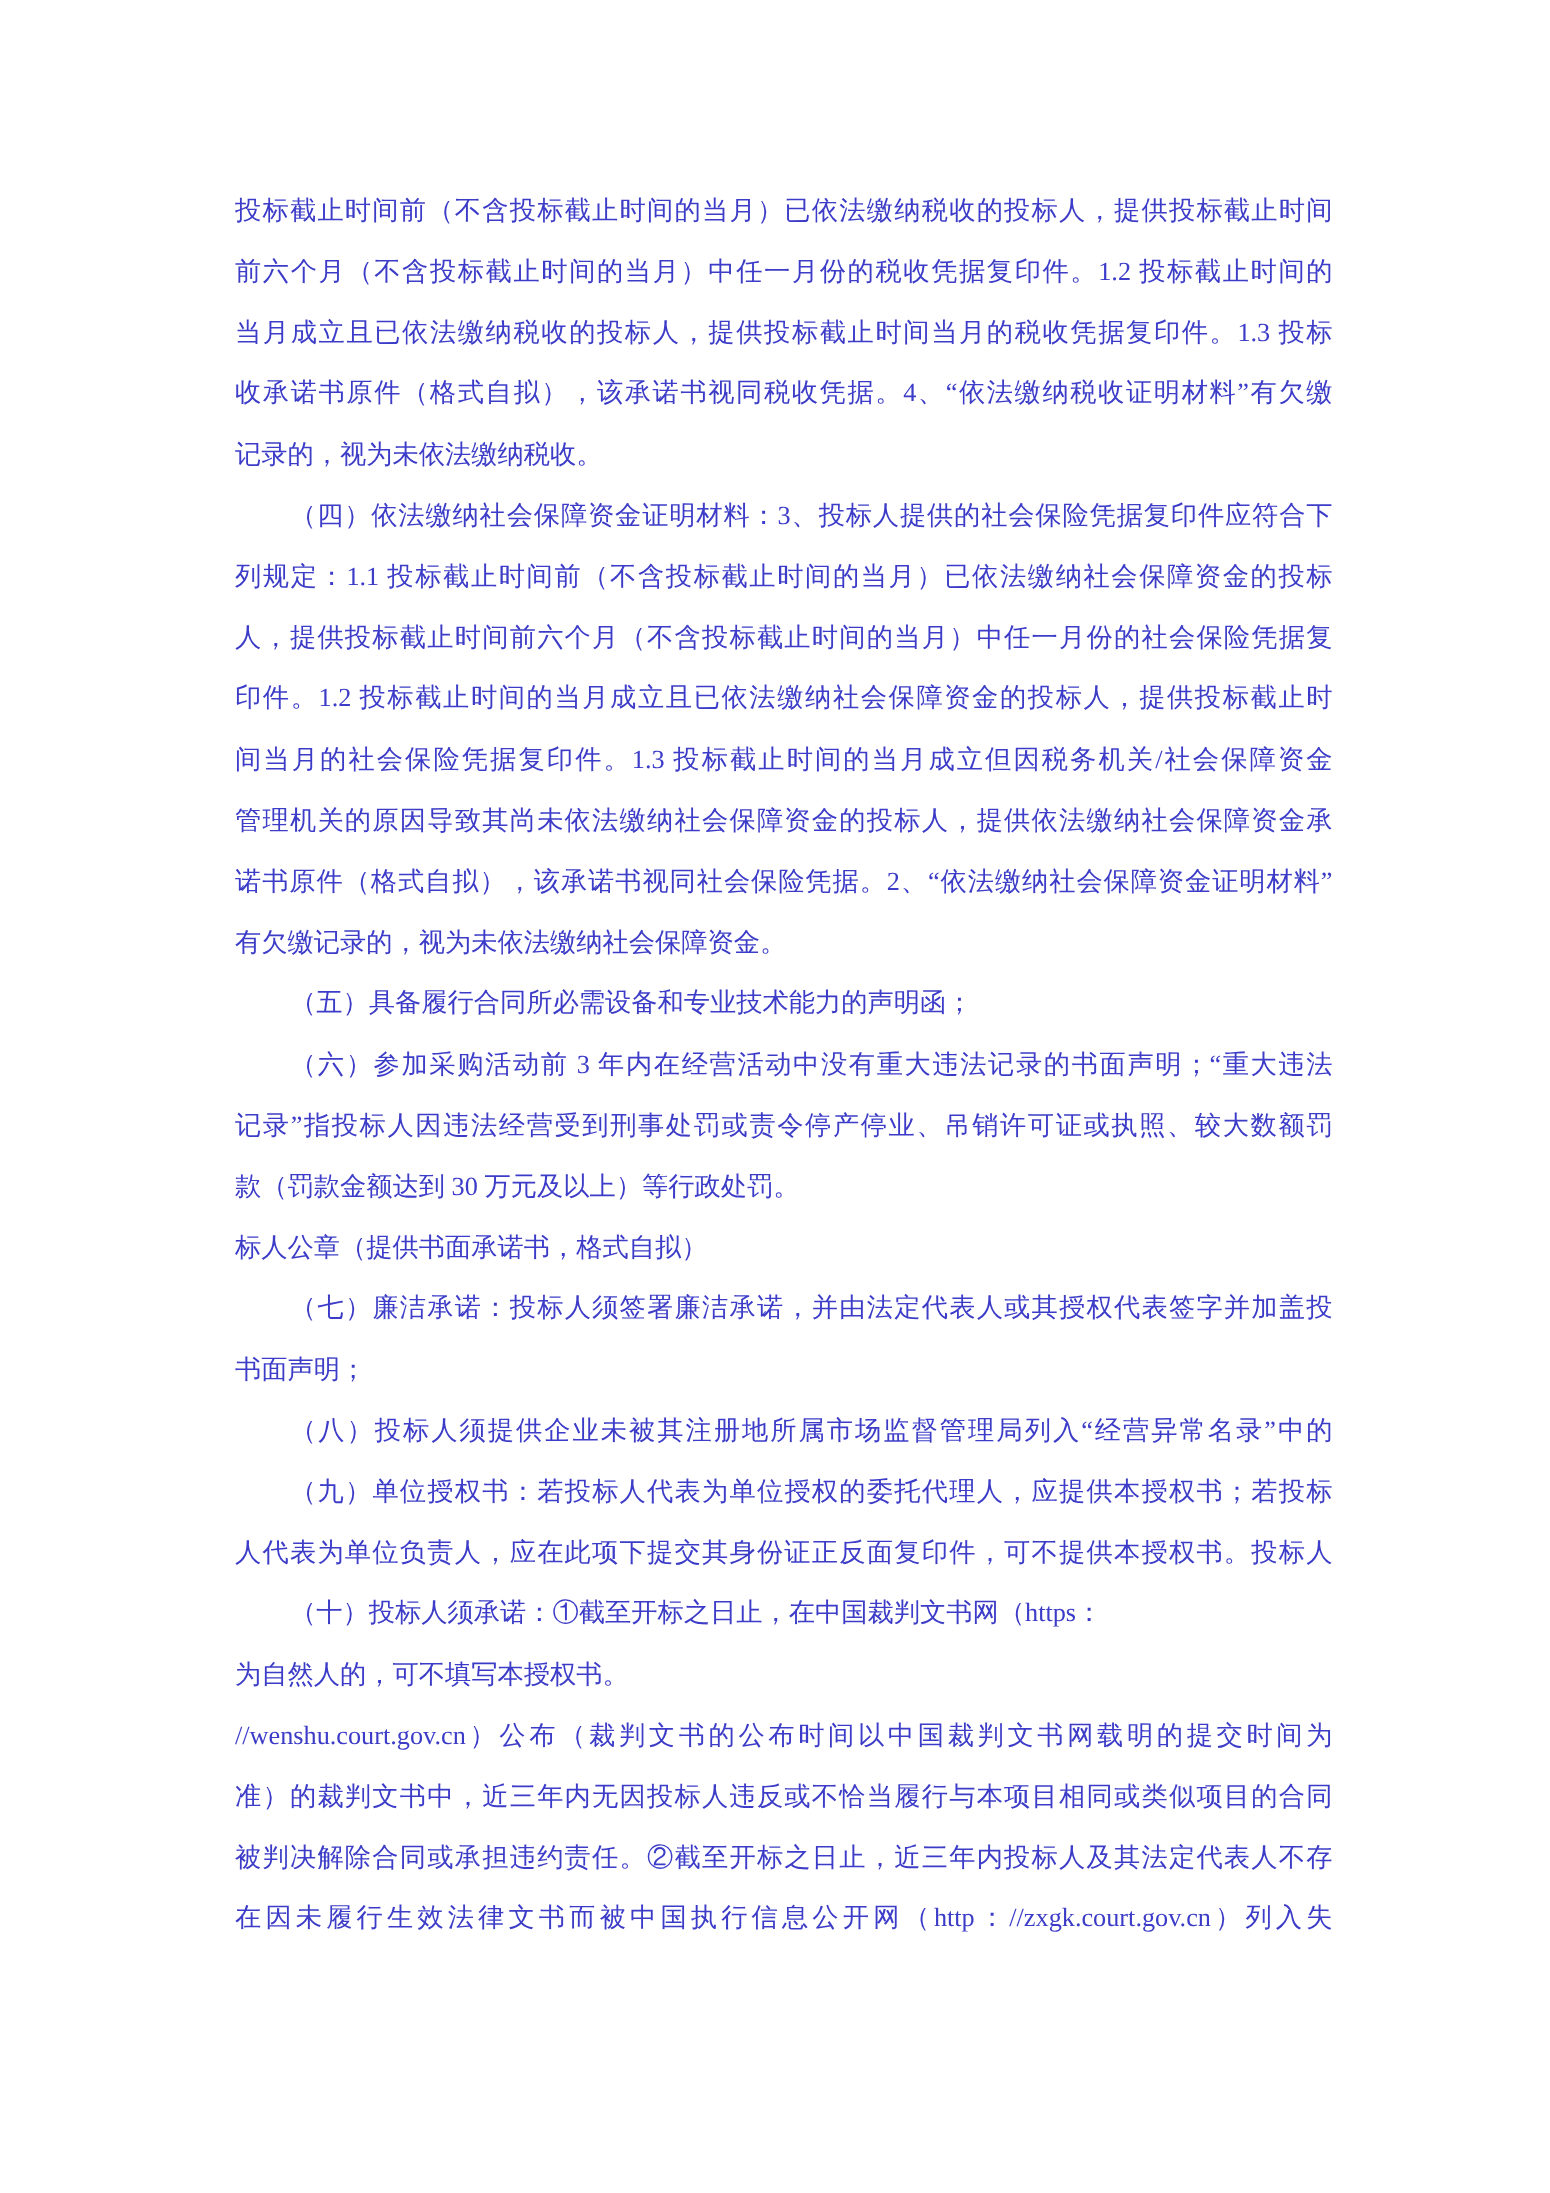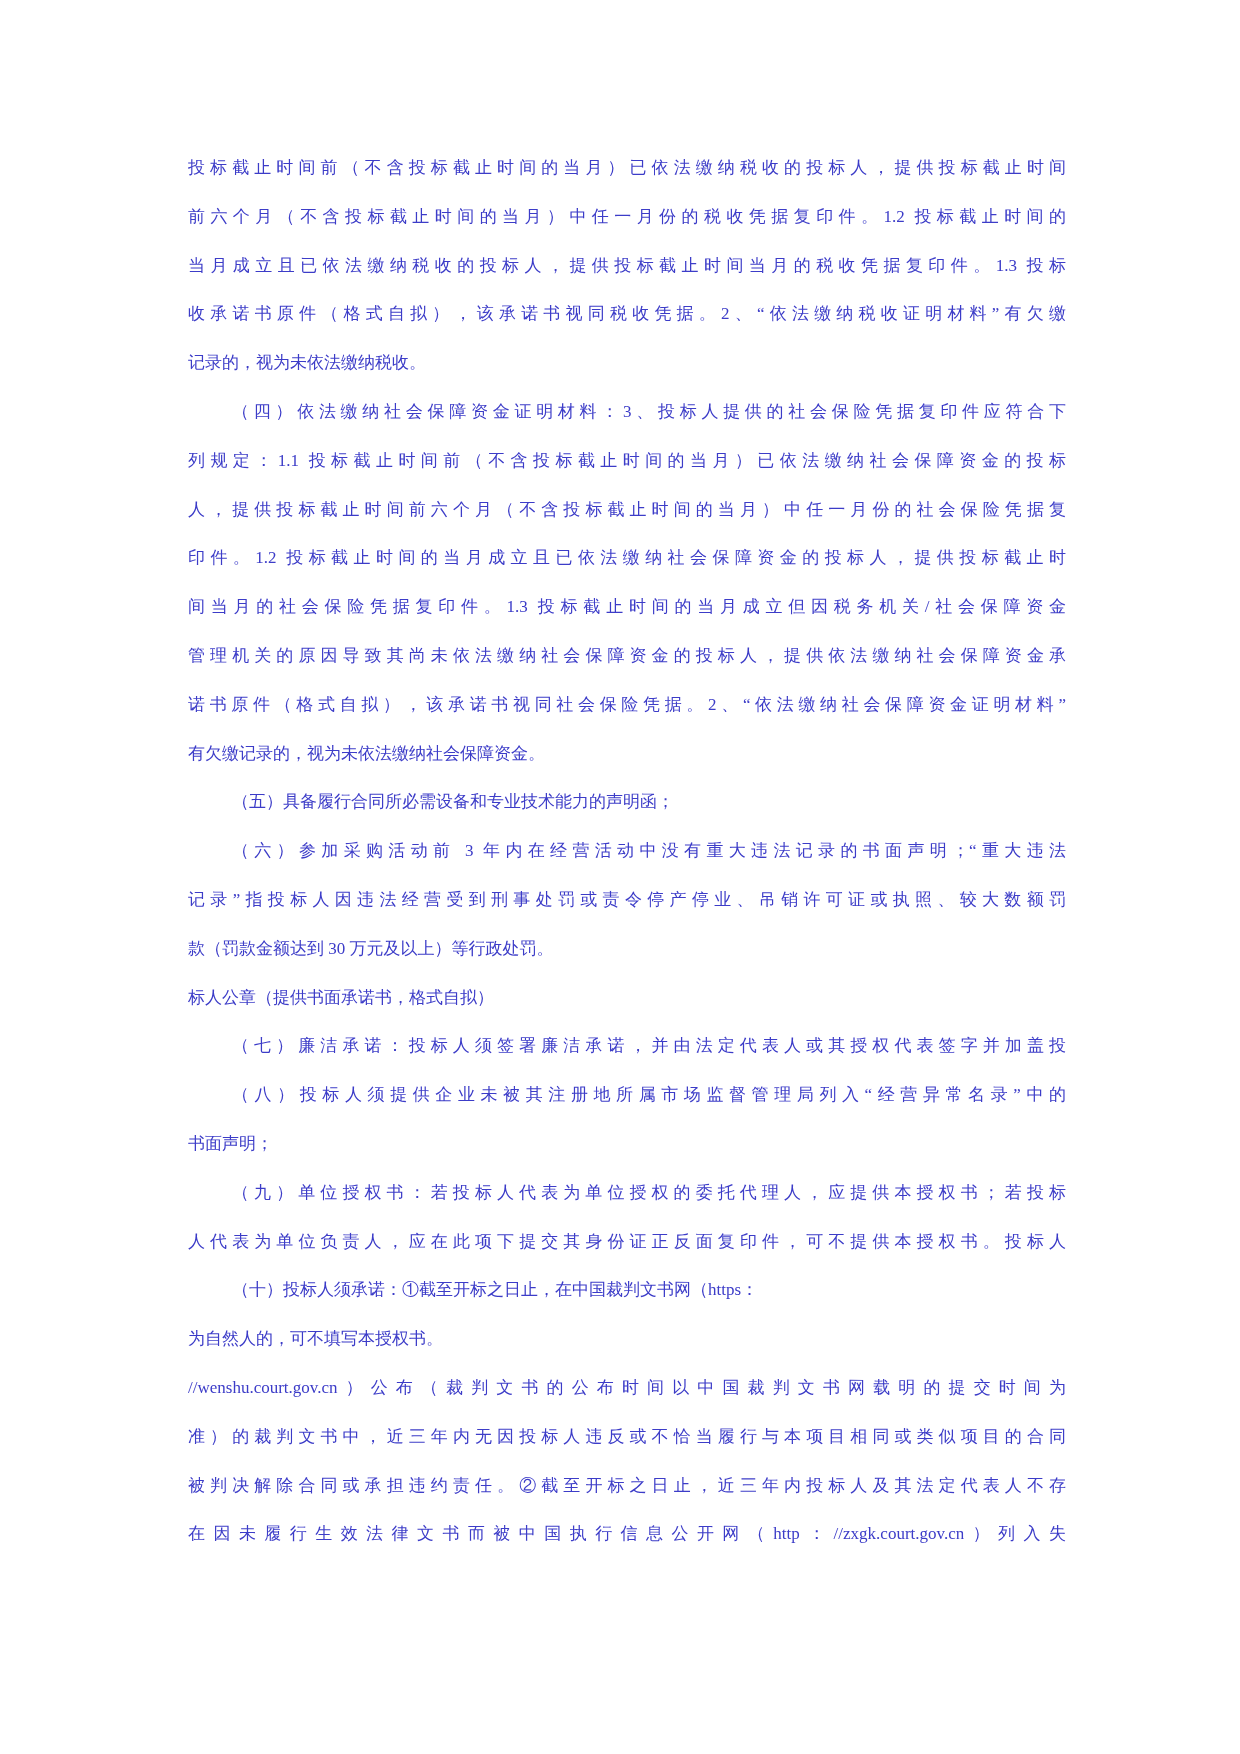--- a/index.html
+++ b/index.html
@@ -15,21 +15,21 @@
     overflow: hidden;
   }
   .text-block {
     position: absolute;
     left: 188px;
     top: 144px;
     width: 878px;
     font-family: "Liberation Serif", "DejaVu Serif", serif;
   }
   .line {
-    font-size: 17px;
+    font-size: 21px;
     line-height: 48.8px;
     height: 48.8px;
     white-space: normal;
     overflow: visible;
   }
   .line.justify {
     text-align: justify;
     text-align-last: justify;
   }
   .line.left {
@@ -41,38 +41,38 @@
   }
 </style>
 </head>
 <body>
 
 <div class="page" style="background: rgb(255, 255, 255);">
   <div class="text-block" id="text-block" style="color: rgb(60, 60, 200);">
       <div class="line justify">投标截止时间前（不含投标截止时间的当月）已依法缴纳税收的投标人，提供投标截止时间</div>
       <div class="line justify">前六个月（不含投标截止时间的当月）中任一月份的税收凭据复印件。1.2 投标截止时间的</div>
       <div class="line justify">当月成立且已依法缴纳税收的投标人，提供投标截止时间当月的税收凭据复印件。1.3 投标</div>
-      <div class="line justify">收承诺书原件（格式自拟），该承诺书视同税收凭据。2、“依法缴纳税收证明材料”有欠缴</div>
+      <div class="line justify">收承诺书原件（格式自拟），该承诺书视同税收凭据。4、“依法缴纳税收证明材料”有欠缴</div>
       <div class="line left">记录的，视为未依法缴纳税收。</div>
       <div class="line justify indent">（四）依法缴纳社会保障资金证明材料：3、投标人提供的社会保险凭据复印件应符合下</div>
       <div class="line justify">列规定：1.1 投标截止时间前（不含投标截止时间的当月）已依法缴纳社会保障资金的投标</div>
       <div class="line justify">人，提供投标截止时间前六个月（不含投标截止时间的当月）中任一月份的社会保险凭据复</div>
       <div class="line justify">印件。1.2 投标截止时间的当月成立且已依法缴纳社会保障资金的投标人，提供投标截止时</div>
       <div class="line justify">间当月的社会保险凭据复印件。1.3 投标截止时间的当月成立但因税务机关/社会保障资金</div>
       <div class="line justify">管理机关的原因导致其尚未依法缴纳社会保障资金的投标人，提供依法缴纳社会保障资金承</div>
       <div class="line justify">诺书原件（格式自拟），该承诺书视同社会保险凭据。2、“依法缴纳社会保障资金证明材料”</div>
       <div class="line left">有欠缴记录的，视为未依法缴纳社会保障资金。</div>
       <div class="line left indent">（五）具备履行合同所必需设备和专业技术能力的声明函；</div>
       <div class="line justify indent">（六）参加采购活动前 3 年内在经营活动中没有重大违法记录的书面声明；“重大违法</div>
       <div class="line justify">记录”指投标人因违法经营受到刑事处罚或责令停产停业、吊销许可证或执照、较大数额罚</div>
       <div class="line left">款（罚款金额达到 30 万元及以上）等行政处罚。</div>
       <div class="line left">标人公章（提供书面承诺书，格式自拟）</div>
       <div class="line justify indent">（七）廉洁承诺：投标人须签署廉洁承诺，并由法定代表人或其授权代表签字并加盖投</div>
+      <div class="line left">书面声明；</div>
       <div class="line justify indent">（八）投标人须提供企业未被其注册地所属市场监督管理局列入“经营异常名录”中的</div>
-      <div class="line left">书面声明；</div>
       <div class="line justify indent">（九）单位授权书：若投标人代表为单位授权的委托代理人，应提供本授权书；若投标</div>
       <div class="line justify">人代表为单位负责人，应在此项下提交其身份证正反面复印件，可不提供本授权书。投标人</div>
       <div class="line left indent">（十）投标人须承诺：①截至开标之日止，在中国裁判文书网（https：</div>
       <div class="line left">为自然人的，可不填写本授权书。</div>
       <div class="line justify">//wenshu.court.gov.cn）公布（裁判文书的公布时间以中国裁判文书网载明的提交时间为</div>
       <div class="line justify">准）的裁判文书中，近三年内无因投标人违反或不恰当履行与本项目相同或类似项目的合同</div>
       <div class="line justify">被判决解除合同或承担违约责任。②截至开标之日止，近三年内投标人及其法定代表人不存</div>
       <div class="line justify">在因未履行生效法律文书而被中国执行信息公开网（http：//zxgk.court.gov.cn）列入失</div>
     </div>
 </div>

